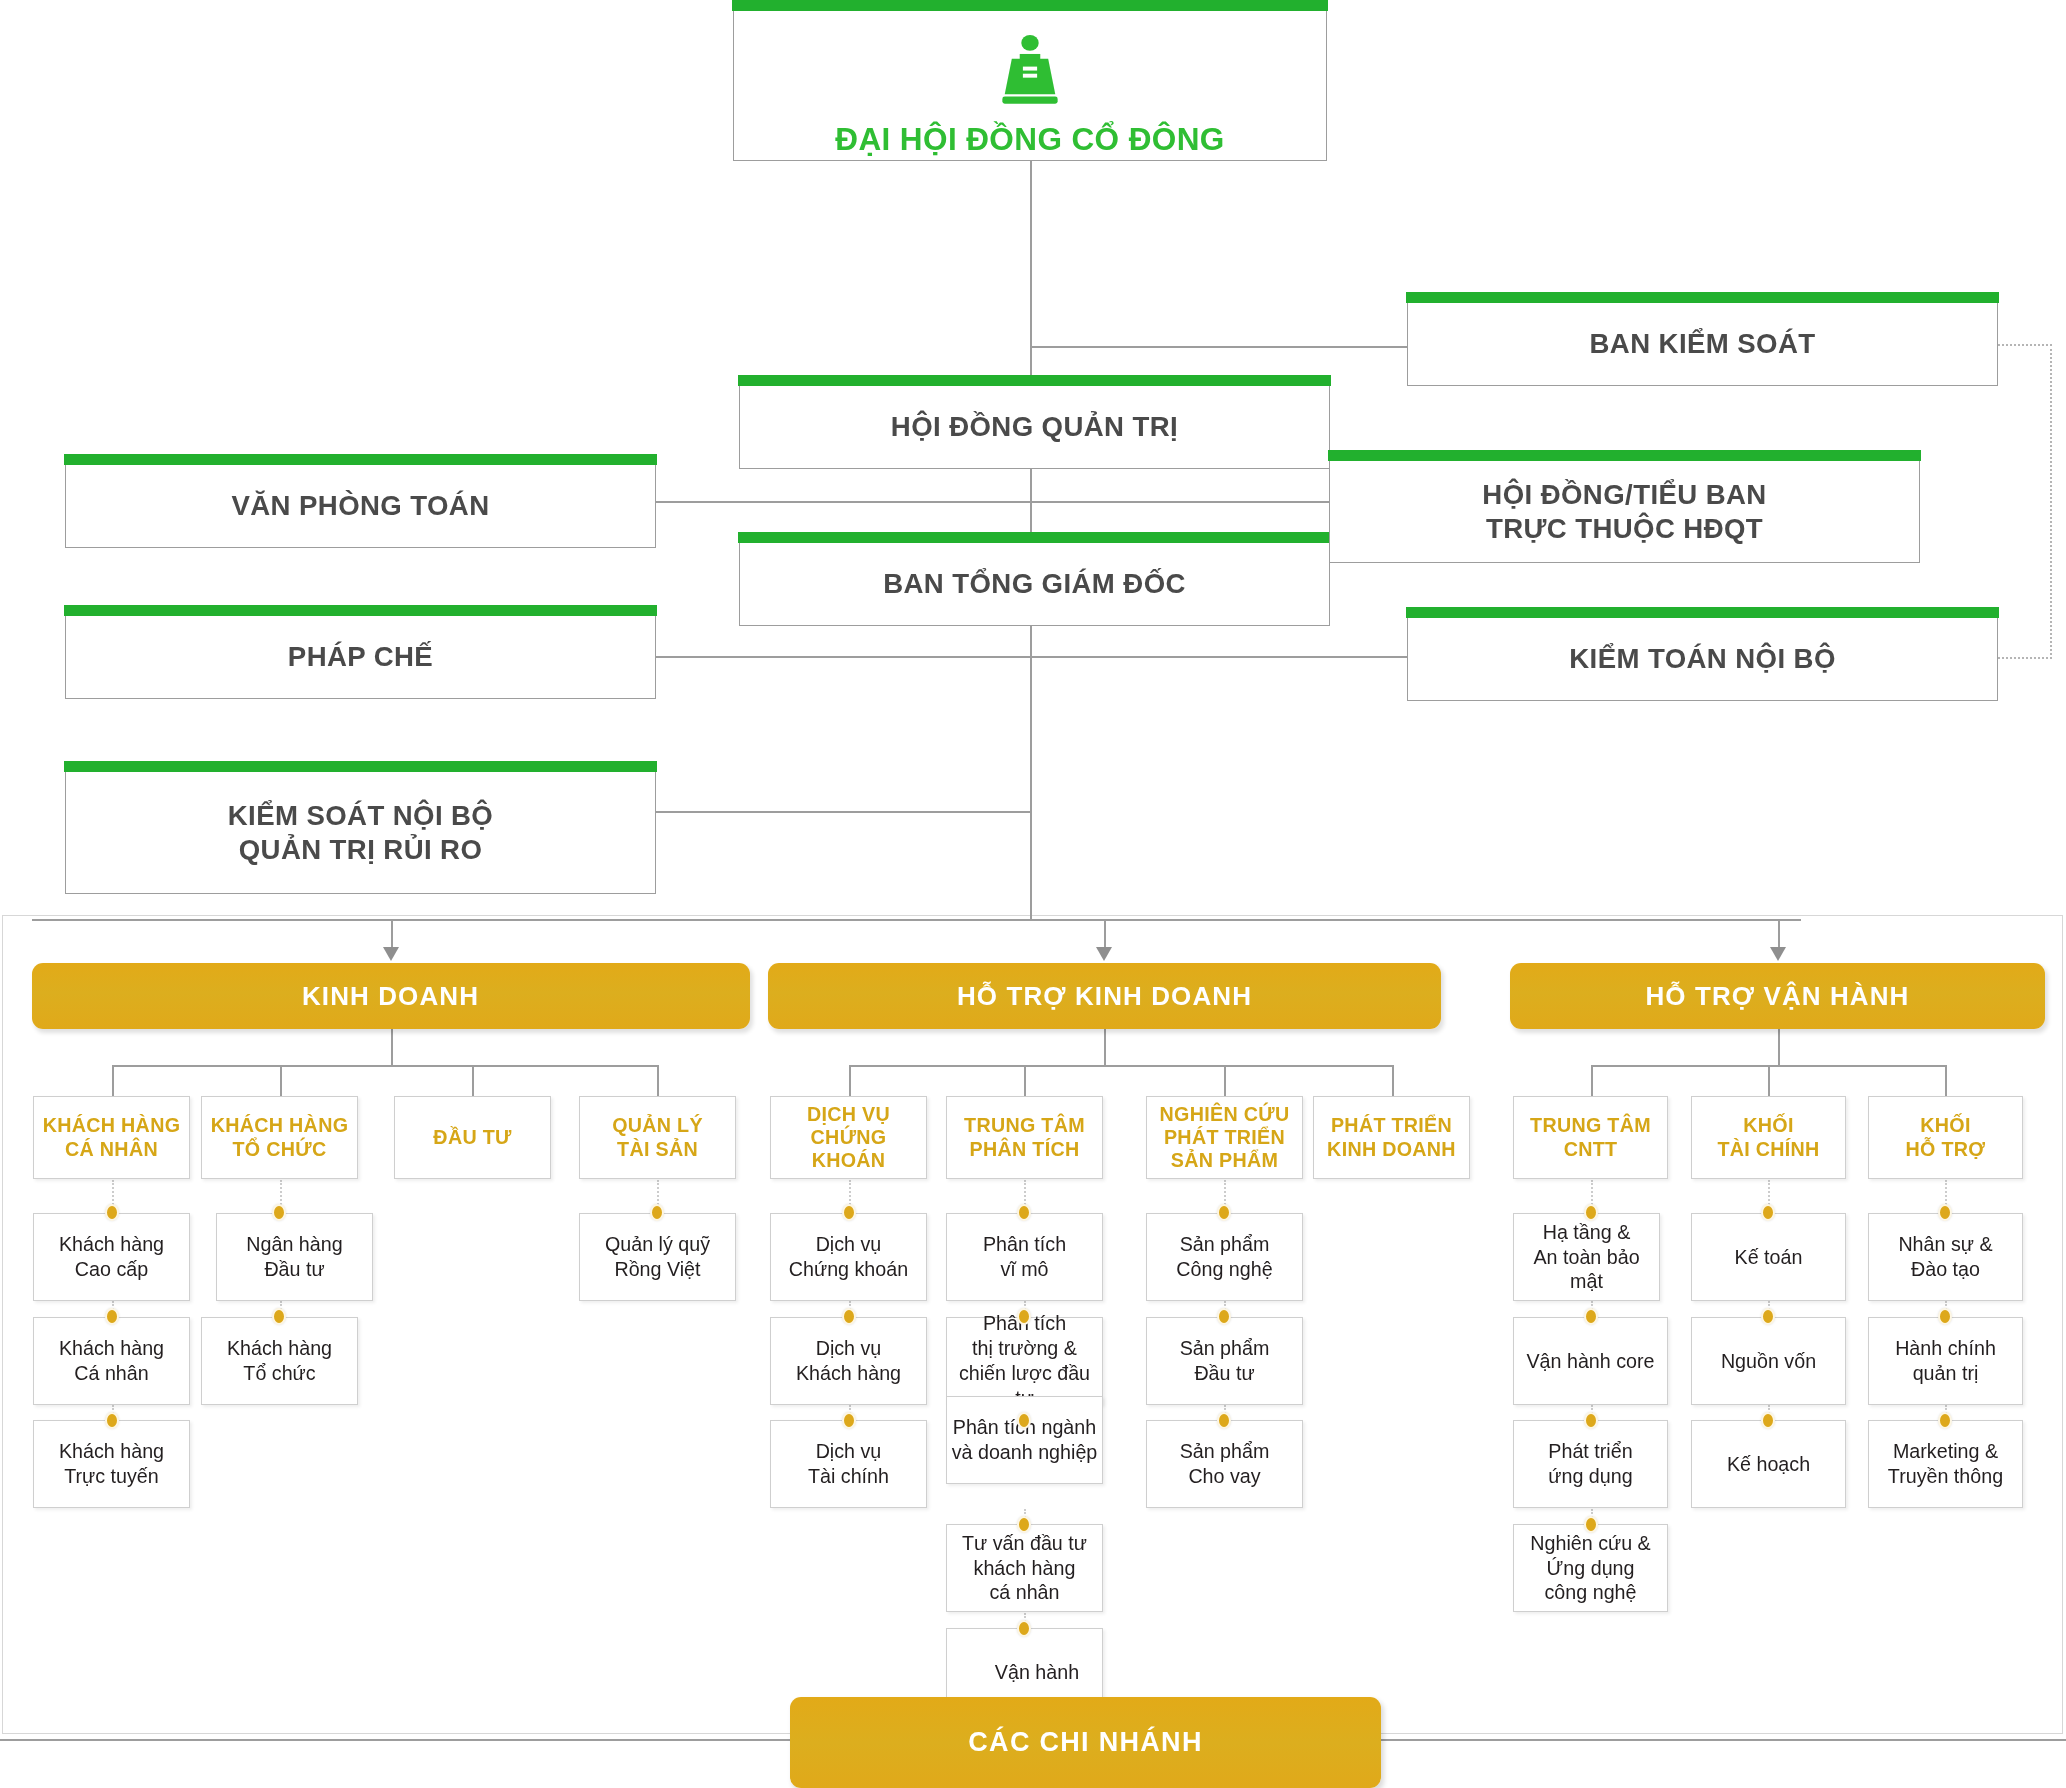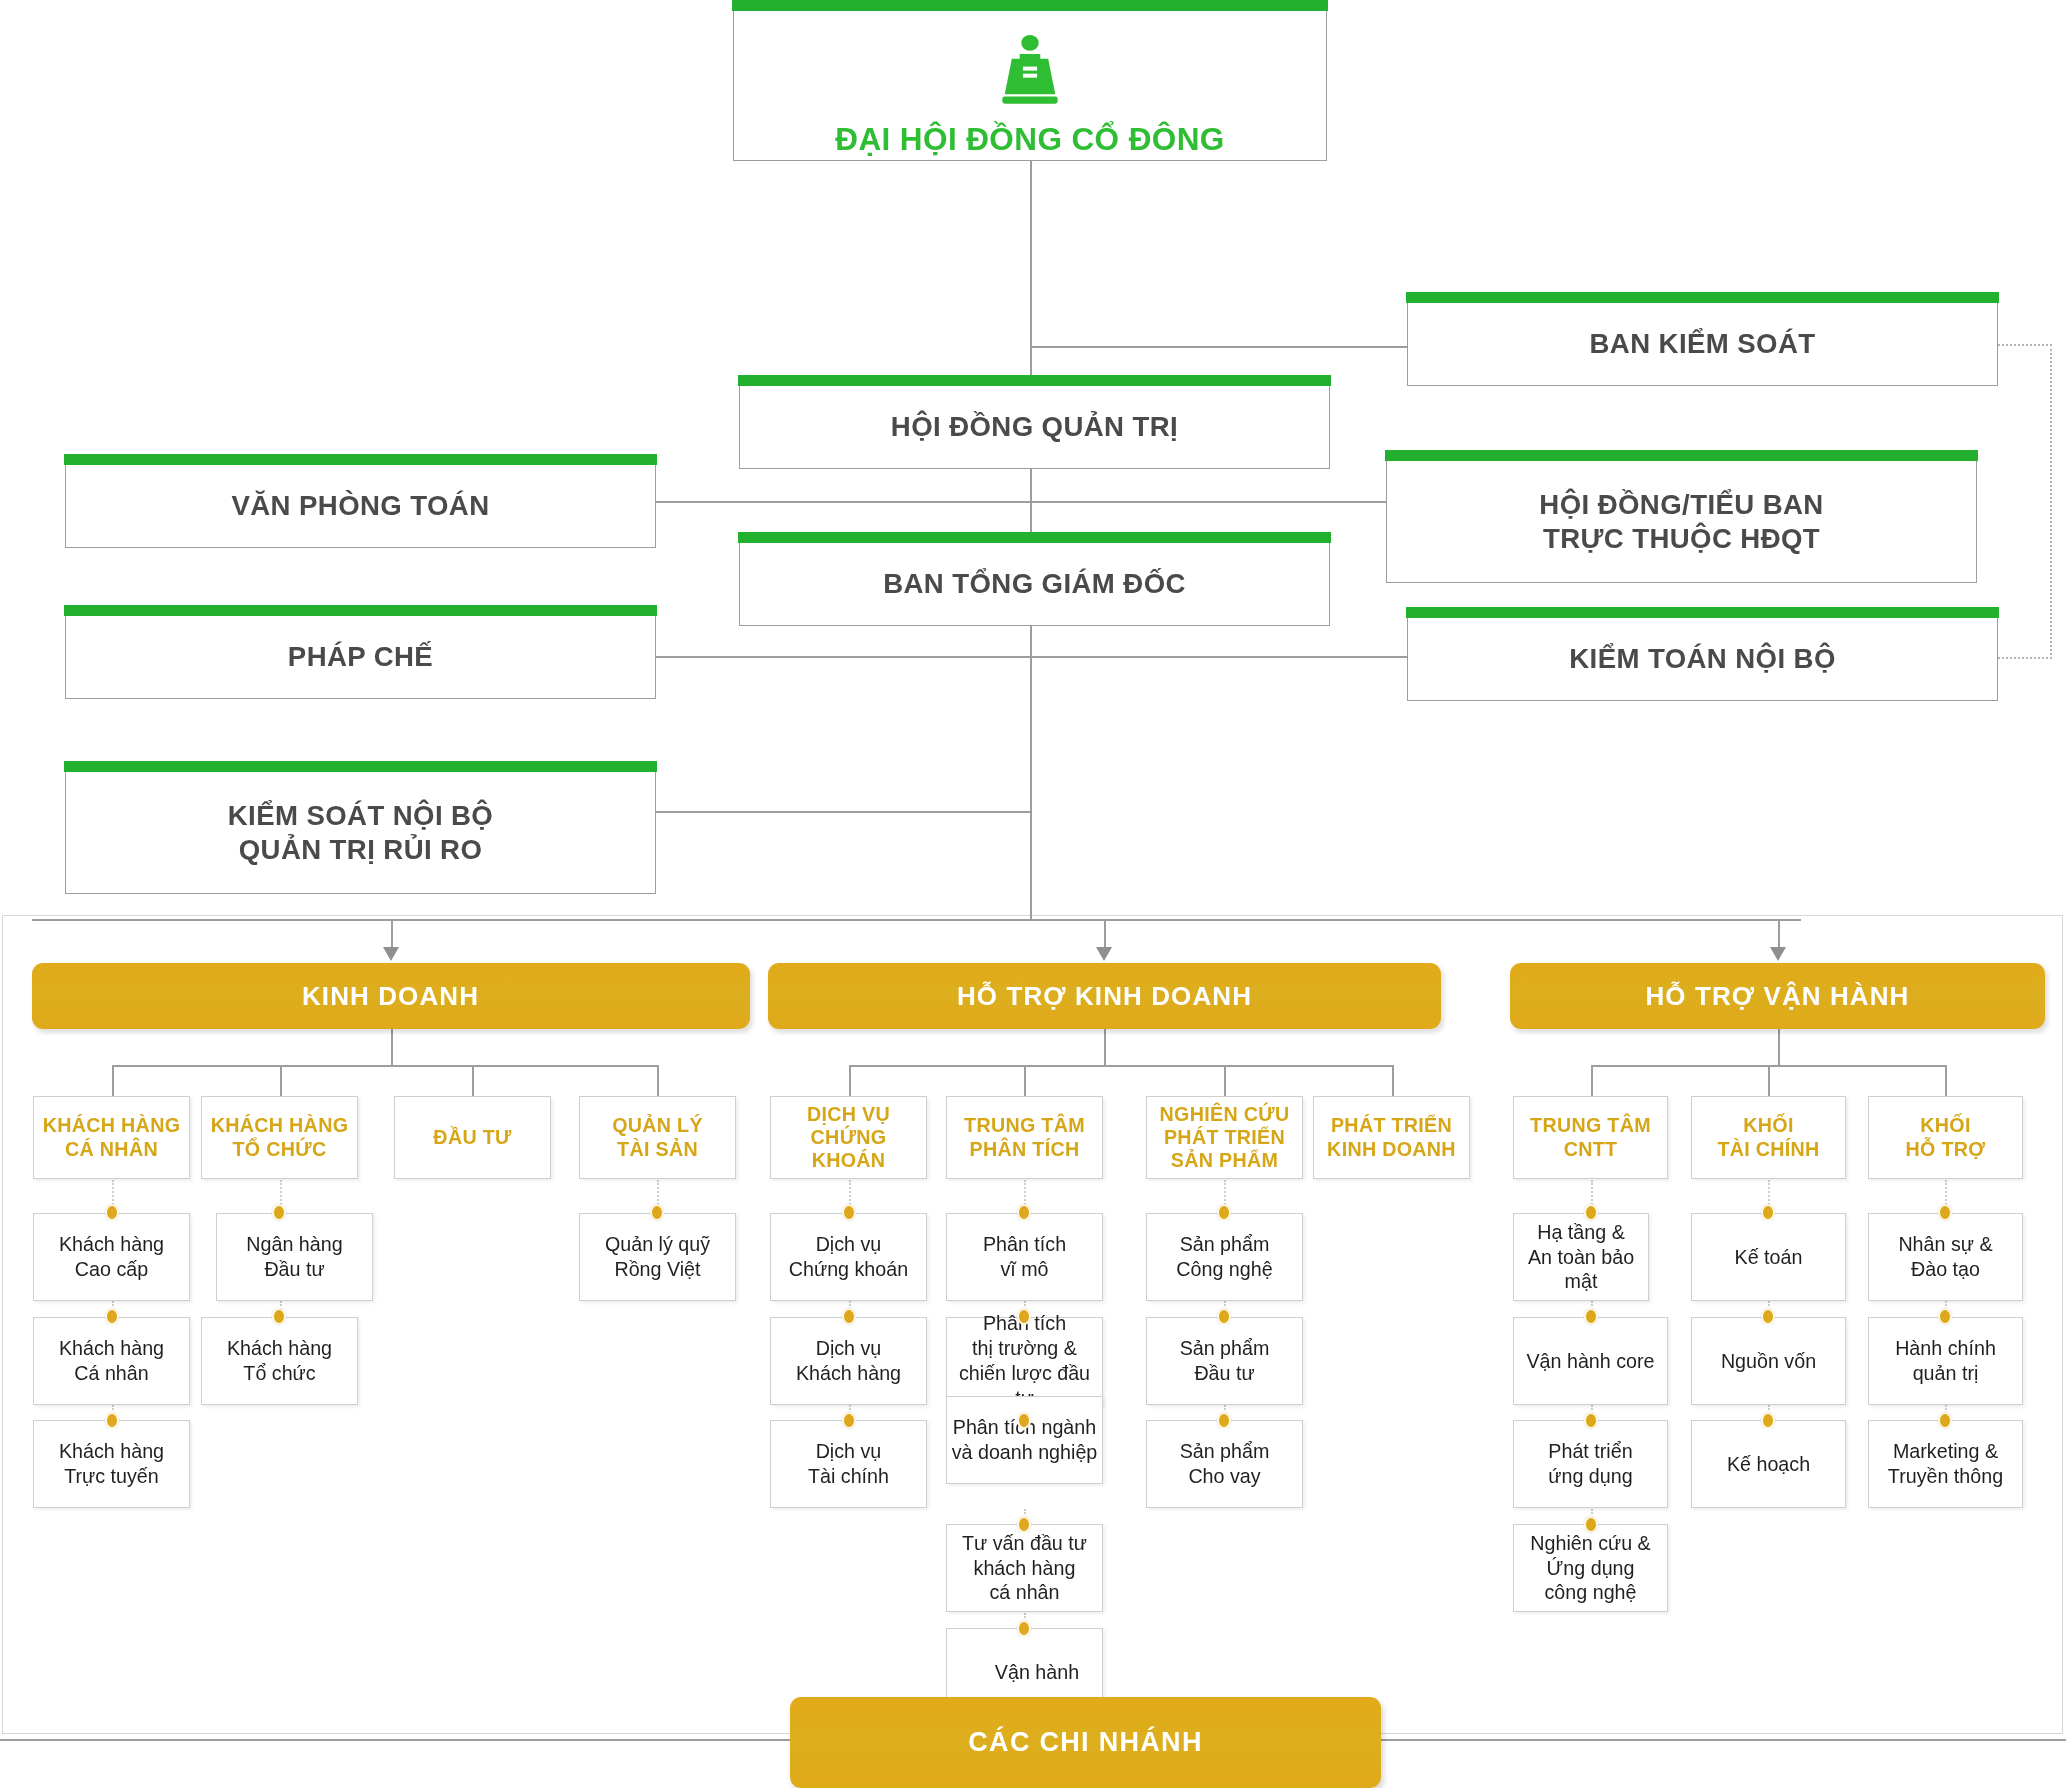--- a/index.html
+++ b/index.html
@@ -136,21 +136,21 @@
     </div>
     <div class="gbox" style="left:739px;top:386px;width:591px;height:83px;">
       <div class="glabel">HỘI ĐỒNG QUẢN TRỊ</div>
     </div>
     <div class="gbox" style="left:739px;top:543px;width:591px;height:83px;">
       <div class="glabel">BAN TỔNG GIÁM ĐỐC</div>
     </div>
     <div class="gbox" style="left:1407px;top:303px;width:591px;height:83px;">
       <div class="glabel">BAN KIỂM SOÁT</div>
     </div>
-    <div class="gbox" style="left:1386px;top:461px;width:591px;height:122px;">
+    <div class="gbox" style="left:1329px;top:461px;width:591px;height:102px;">
       <div class="glabel">HỘI ĐỒNG/TIỂU BAN<br>TRỰC THUỘC HĐQT</div>
     </div>
     <div class="gbox" style="left:1407px;top:618px;width:591px;height:83px;">
       <div class="glabel">KIỂM TOÁN NỘI BỘ</div>
     </div>
     <div class="gbox" style="left:65px;top:465px;width:591px;height:83px;">
       <div class="glabel">VĂN PHÒNG TOÁN</div>
     </div>
     <div class="gbox" style="left:65px;top:616px;width:591px;height:83px;">
       <div class="glabel">PHÁP CHẾ</div>
@@ -309,21 +309,21 @@
       <span>HỖ TRỢ VẬN HÀNH</span>
     </div>
     <div class="ln" style="left:1778px;top:1029px;width:1.6px;height:36px;"></div>
     <div class="ln" style="left:1591px;top:1065px;width:354px;height:1.6px;"></div>
     <div class="ln" style="left:1591px;top:1065px;width:1.6px;height:31px;"></div>
     <div class="dept" style="left:1513px;top:1096px;width:155px;height:83px;">
       <span>TRUNG TÂM<br>CNTT</span>
     </div>
     <div class="dotcon" style="left:1591px;top:1180px;height:33px;"></div>
     <div class="knob" style="left:1584px;top:1204px;"></div>
-    <div class="unit" style="left:1513px;top:1213px;width:136px;height:88px;">
+    <div class="unit" style="left:1513px;top:1213px;width:147px;height:88px;">
       <span>Hạ tầng &amp;<br>An toàn bảo mật</span>
     </div>
     <div class="dotcon" style="left:1591px;top:1301px;height:15.7px;"></div>
     <div class="knob" style="left:1584px;top:1308px;"></div>
     <div class="unit" style="left:1513px;top:1317px;width:155px;height:88px;">
       <span>Vận hành core</span>
     </div>
     <div class="dotcon" style="left:1591px;top:1405px;height:15.7px;"></div>
     <div class="knob" style="left:1584px;top:1412px;"></div>
     <div class="unit" style="left:1513px;top:1420px;width:155px;height:88px;">

